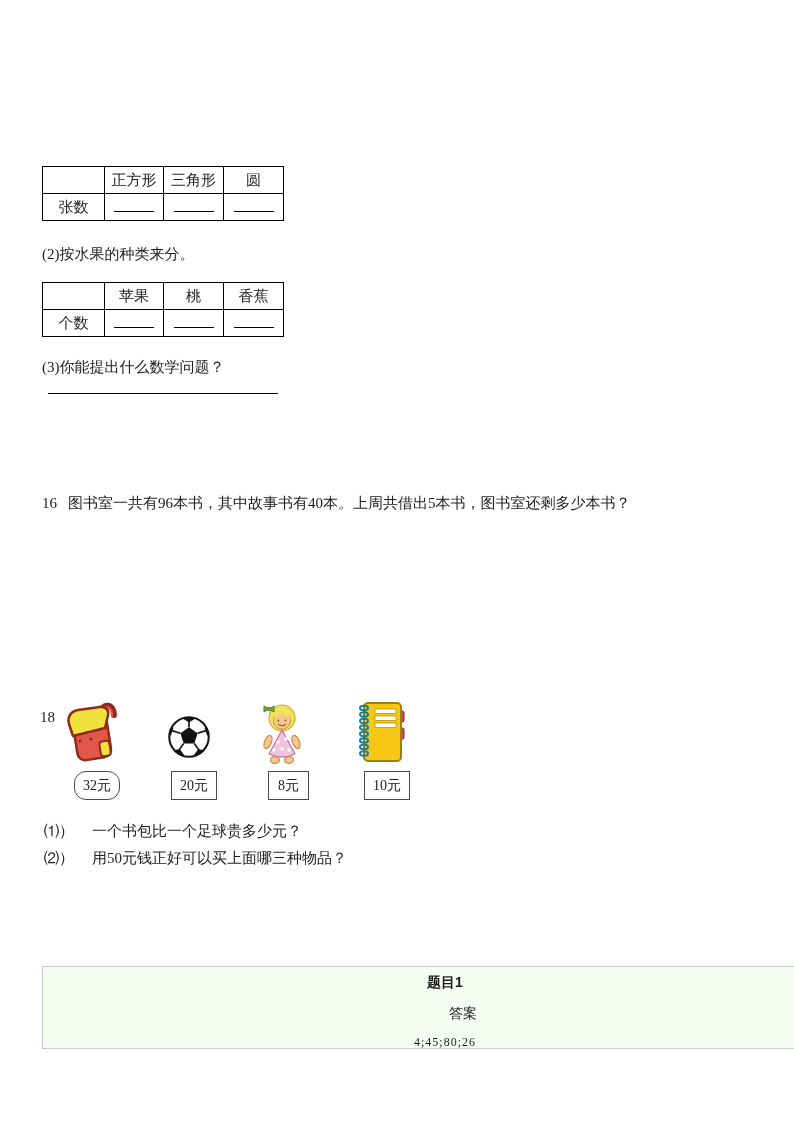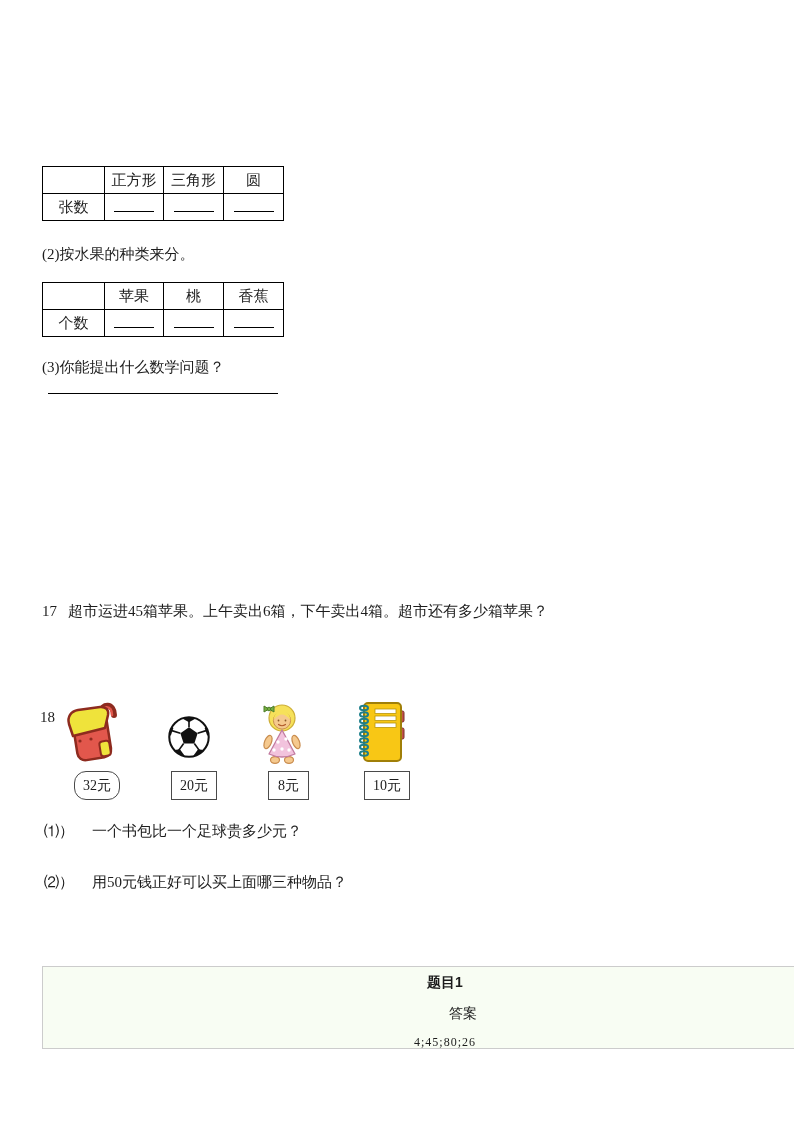--- a/index.html
+++ b/index.html
@@ -83,24 +83,24 @@
       <td><span class="blank"></span></td>
       <td><span class="blank"></span></td>
       <td><span class="blank"></span></td>
     </tr>
   </tbody>
     </table>
 
   <div class="qline" style="left:42px;top:358px;">(3)你能提出什么数学问题？</div>
   <div class="fill-line" style="left:48px;top:393px;width:230px;"></div>
 
+  <div class="qline" style="left:42px;top:494px;">
+    <span class="qnum">16</span><span>图书室一共有96本书，其中故事书有40本。上周共借出5本书，图书室还剩多少本书？</span>
+  </div>
 
-  <div class="qline" style="left:42px;top:602px;">
-    <span class="qnum">17</span><span>超市运进45箱苹果。上午卖出6箱，下午卖出4箱。超市还有多少箱苹果？</span>
-  </div>
 
   <div class="qline" style="left:40px;top:708px;">18</div>
 
   <svg class="item-icon" style="left:64px;top:699px;" width="58" height="66" viewBox="0 0 58 66">
     <path d="M36 14 C 38 4, 50 4, 50 16" fill="none" stroke="#8e2b1f" stroke-width="6" stroke-linecap="round"></path>
     <path d="M36 14 C 38 6, 48 6, 48 16" fill="none" stroke="#e2574c" stroke-width="2.5" stroke-linecap="round"></path>
     <rect x="11" y="15" width="34" height="45" rx="8" transform="rotate(-9 28 38)" fill="#e2574c" stroke="#8e2b1f" stroke-width="2.5"></rect>
     <path d="M5 25 C 3 18, 7 12, 14 11 L36 8 C 42 7.5, 45 11, 44 16 L41 29 L9 37 Z" fill="#efe33b" stroke="#8e2b1f" stroke-width="2.5" stroke-linejoin="round"></path>
     <rect x="36" y="42" width="10" height="15" rx="3" transform="rotate(-9 41 49)" fill="#efe33b" stroke="#8e2b1f" stroke-width="2"></rect>
     <circle cx="16" cy="42" r="1.6" fill="#8e2b1f"></circle>
@@ -173,21 +173,21 @@
   </svg>
 
   <div class="price-box" style="left:74px;top:771px;width:44px;height:27px;border-radius:12px;">32元</div>
   <div class="price-box" style="left:171px;top:771px;width:44px;height:27px;">20元</div>
   <div class="price-box" style="left:268px;top:771px;width:39px;height:27px;">8元</div>
   <div class="price-box" style="left:364px;top:771px;width:44px;height:27px;">10元</div>
 
   <div class="qline" style="left:44px;top:822px;">
     <span class="subq-marker">⑴）</span><span class="subq-text">一个书包比一个足球贵多少元？</span>
   </div>
-  <div class="qline" style="left:44px;top:849px;margin-top:24px;">
+  <div class="qline" style="left:44px;top:849px;">
     <span class="subq-marker">⑵）</span><span class="subq-text">用50元钱正好可以买上面哪三种物品？</span>
   </div>
 
   <div class="answer-panel" style="background: rgb(248, 253, 243); border-color: rgb(204, 204, 204);">
     <div class="answer-title">题目1</div>
     <div class="answer-label">答案</div>
     <div class="answer-value">4;45;80;26</div>
   </div>
 
 </div>

